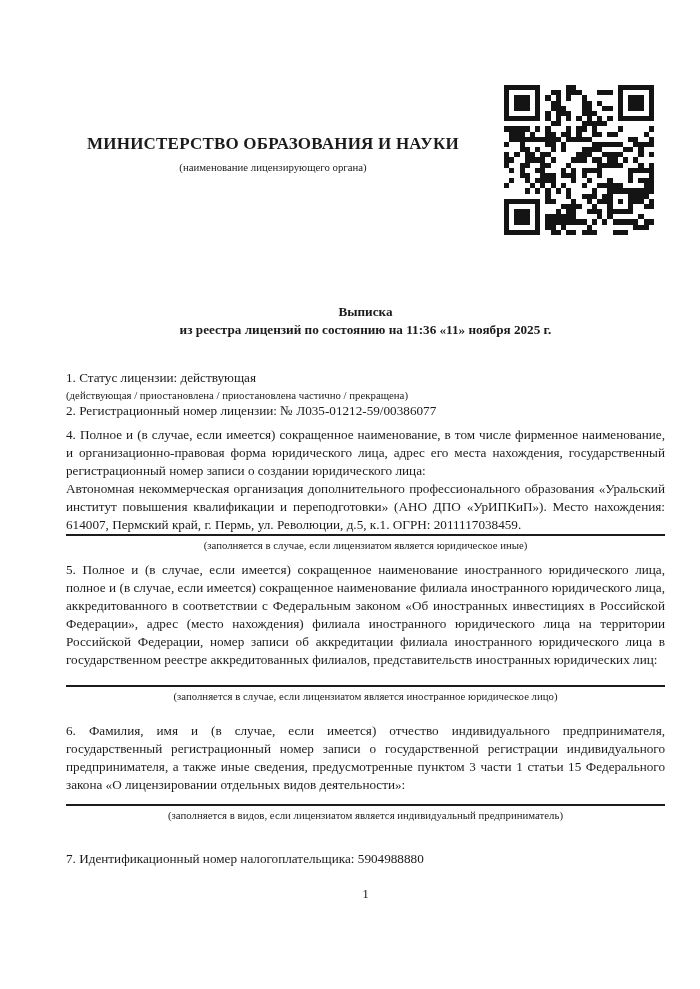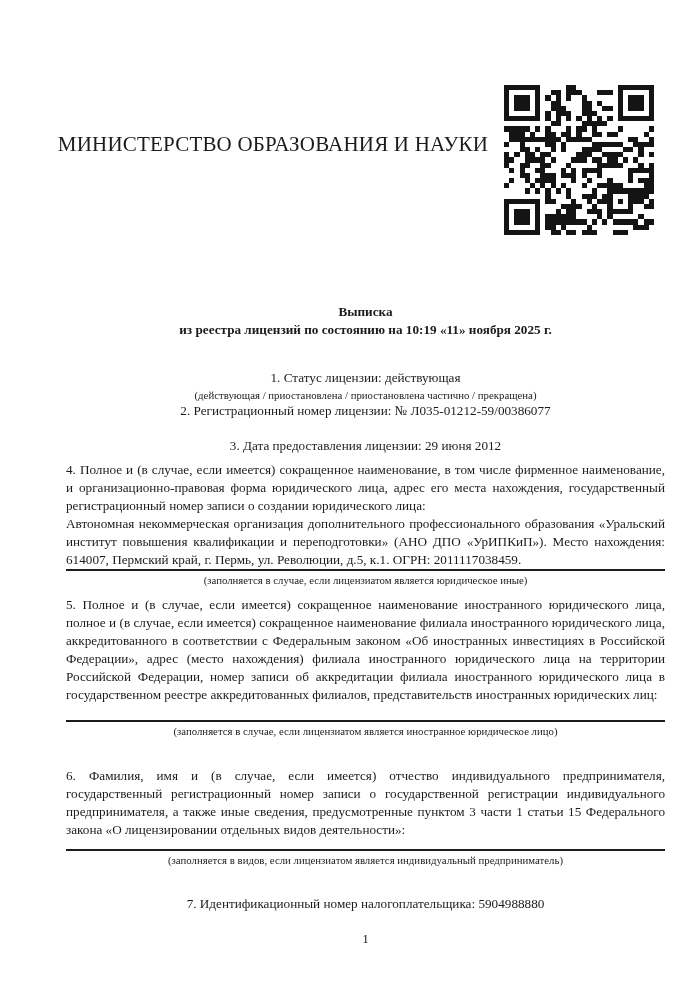--- a/index.html
+++ b/index.html
@@ -19,48 +19,48 @@
     width: 150px; height: 150px;
   }
   .qr svg { display: block; }
   .header-text {
     position: absolute;
     left: 46px; top: 130px;
     width: 454px;
     text-align: center;
   }
   .ministry-name {
-    font-size: 21px;
-    font-weight: normal;
+    font-size: 17px;
+    font-weight: bold;
     line-height: 28px;
     letter-spacing: 0.2px;
   }
   .small-caption {
     font-size: 10.8px;
     line-height: 14px;
     color: #222;
   }
   .header-text .small-caption { margin-top: 2px; }
   .content {
     position: absolute;
     left: 66px; top: 303px;
     width: 599px;
     font-size: 13.2px;
     line-height: 18px;
   }
   .doc-title { text-align: center; font-weight: bold; }
-  .para { text-align: center; }
+  .para { text-align: left; }
   .para.justify { text-align: justify; }
   .item1 { margin-top: 30px; }
-  .item1-caption { text-align: center; margin-top: 1px; }
+  .item1-caption { text-align: left; margin-top: 1px; }
   .item2 { }
   .item3 { margin-top: 17px; }
   .item4 { margin-top: 6px; }
   .item5 { margin-top: 9px; }
-  .item6 { margin-top: 29px; }
+  .item6 { margin-top: 19px; }
   .item7 { margin-top: 28px; }
   .fill-rule {
     border: 0;
     border-top: 2px solid #1c1c1c;
     height: 0;
   }
   .fill-rule.gap { margin-top: 16px; }
   .fill-rule.gap-sm { margin-top: 10px; }
   .fill-caption { text-align: center; margin-top: 2px; }
   .page-number { text-align: center; margin-top: 17px; }
@@ -486,35 +486,35 @@
         <rect x="16" y="28" width="1" height="1"></rect>
         <rect x="17" y="28" width="1" height="1"></rect>
         <rect x="21" y="28" width="1" height="1"></rect>
         <rect x="22" y="28" width="1" height="1"></rect>
         <rect x="23" y="28" width="1" height="1"></rect>
       </svg>
     </div>
 
   <div class="header-text">
     <div class="ministry-name">МИНИСТЕРСТВО ОБРАЗОВАНИЯ И НАУКИ</div>
+    <div class="small-caption">(наименование лицензирующего органа)</div>
   </div>
 
   <div class="content">
 
     <div class="doc-title">
       <div>Выписка</div>
-      <div>из реестра лицензий по состоянию на 10:19 «11» ноября 2025 г.</div>
+      <div>из реестра лицензий по состоянию на 11:36 «11» ноября 2025 г.</div>
     </div>
 
     <div class="para item1">1. Статус лицензии: действующая</div>
     <div class="small-caption item1-caption">(действующая / приостановлена / приостановлена частично / прекращена)</div>
 
     <div class="para item2">2. Регистрационный номер лицензии: № Л035-01212-59/00386077</div>
 
-    <div class="para item3">3. Дата предоставления лицензии: 29 июня 2012</div>
 
     <div>
       <div class="para justify item4">4. Полное и (в случае, если имеется) сокращенное наименование, в том числе фирменное наименование, и организационно-правовая форма юридического лица, адрес его места нахождения, государственный регистрационный номер записи о создании юридического лица:</div>
       <div class="para justify">Автономная некоммерческая организация дополнительного профессионального образования «Уральский институт повышения квалификации и переподготовки» (АНО ДПО «УрИПКиП»). Место нахождения: 614007, Пермский край, г. Пермь, ул. Революции, д.5, к.1. ОГРН: 2011117038459.</div>
       <div class="fill-rule"></div>
       <div class="small-caption fill-caption">(заполняется в случае, если лицензиатом является юридическое иные)</div>
     </div>
 
     <div>
       <div class="para justify item5">5. Полное и (в случае, если имеется) сокращенное наименование иностранного юридического лица, полное и (в случае, если имеется) сокращенное наименование филиала иностранного юридического лица, аккредитованного в соответствии с Федеральным законом «Об иностранных инвестициях в Российской Федерации», адрес (место нахождения) филиала иностранного юридического лица на территории Российской Федерации, номер записи об аккредитации филиала иностранного юридического лица в государственном реестре аккредитованных филиалов, представительств иностранных юридических лиц:</div>

